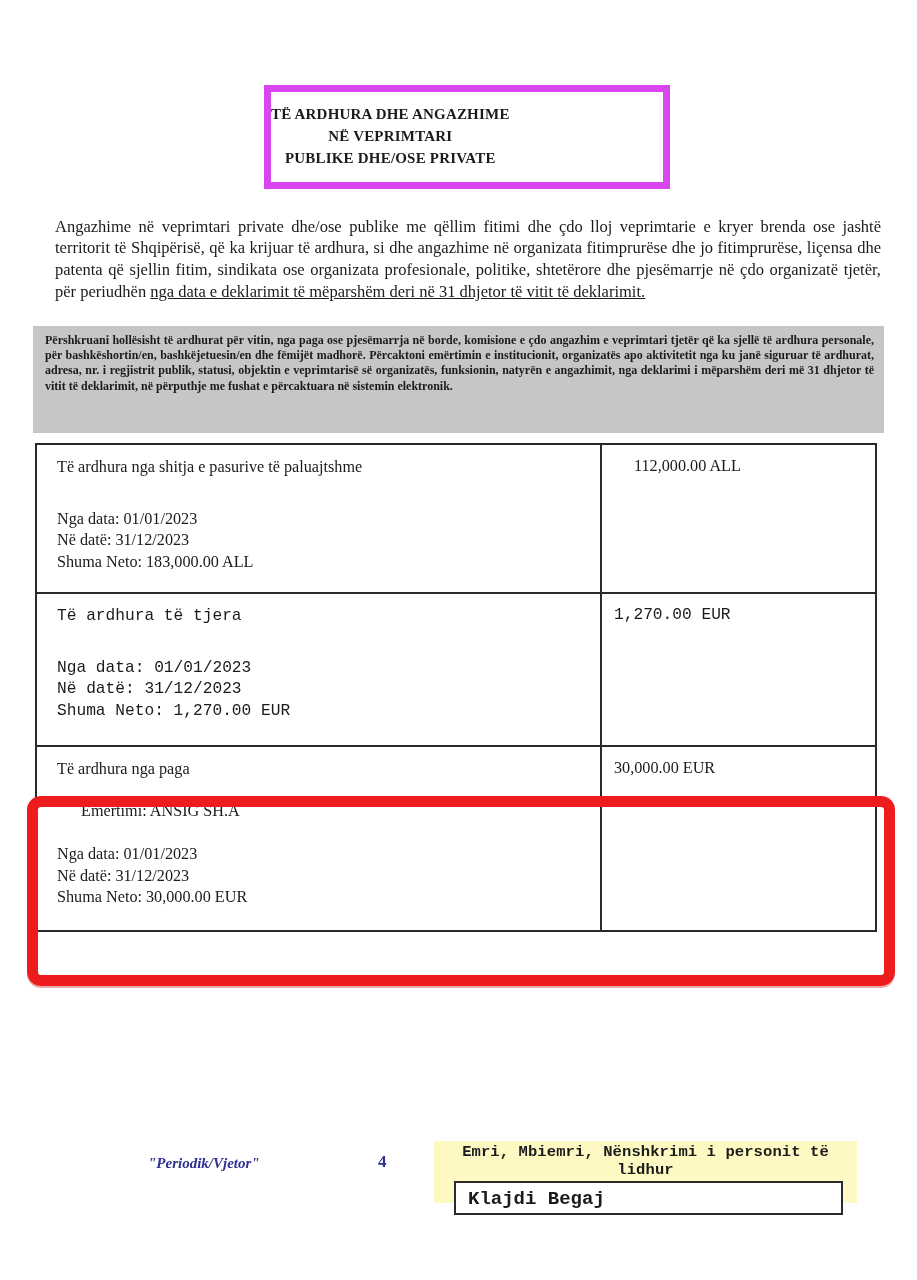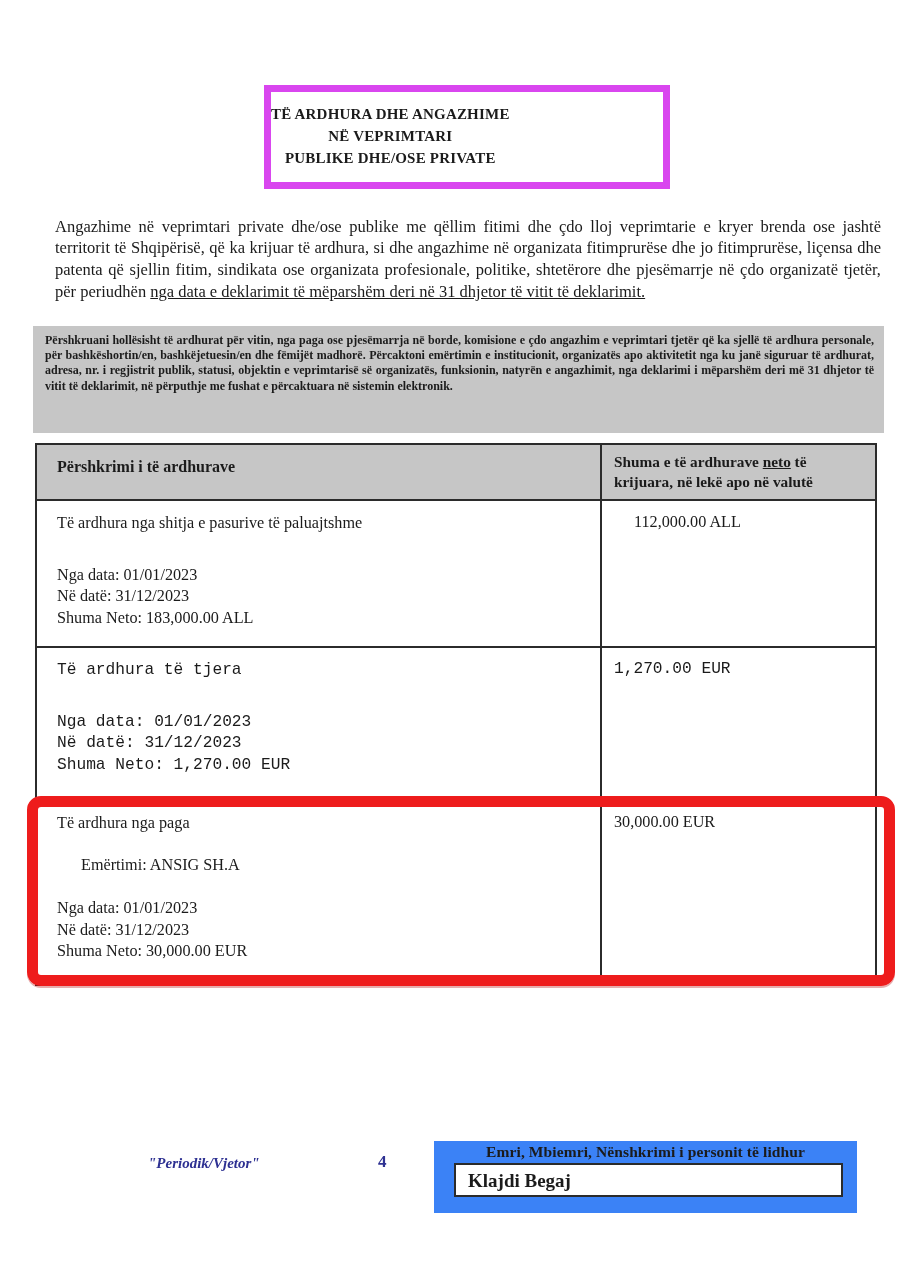--- a/index.html
+++ b/index.html
@@ -69,22 +69,22 @@
   
   .doc-type {
     position:absolute; left:148px; top:1155px;
     color:#2e3192; font-weight:bold; font-style:italic; font-size:15px;
   }
   .page-number {
     position:absolute; left:378px; top:1152px;
     color:#2e3192; font-weight:bold; font-size:17px;
   }
   .sig-block {
-    position:absolute; left:434px; top:1141px; width:423px; height:72px;
-    background:#3b82f6; box-sizing:border-box;
+    position:absolute; left:434px; top:1141px; width:423px; height:62px;
+    background:#fef9c3; box-sizing:border-box;font-family:Liberation Mono, monospace;
   }
   .sig-label {
     text-align:center; font-weight:bold; font-size:15.5px; margin-top:2px;
     letter-spacing:0.1px;
   }
   .sig-name-box {
     margin:2px 14px 0 20px; height:34px; box-sizing:border-box;
     background:#ffffff; border:2px solid #2b2b2b;
     font-weight:bold; font-size:19px; padding:5px 0 0 12px;
   }
@@ -101,26 +101,20 @@
   </div>
 
   <p class="intro"><span>Angazhime në veprimtari private dhe/ose publike me qëllim fitimi dhe çdo lloj veprimtarie e kryer brenda ose jashtë territorit të Shqipërisë, që ka krijuar të ardhura, si dhe angazhime në organizata fitimprurëse dhe jo fitimprurëse, liçensa dhe patenta që sjellin fitim, sindikata ose organizata profesionale, politike, shtetërore dhe pjesëmarrje në çdo organizatë tjetër, për periudhën </span><span class="u">nga data e deklarimit të mëparshëm deri në 31 dhjetor të vitit të deklarimit.</span></p>
 
   <div class="instructions">
     <span>Përshkruani hollësisht të ardhurat për vitin, nga paga ose pjesëmarrja në borde, komisione e çdo angazhim e veprimtari tjetër që ka sjellë të ardhura personale, për bashkëshortin/en, bashkëjetuesin/en dhe fëmijët madhorë. Përcaktoni emërtimin e institucionit, organizatës apo aktivitetit nga ku janë siguruar të ardhurat, adresa, nr. i regjistrit publik, statusi, objektin e veprimtarisë së organizatës, funksionin, natyrën e angazhimit, nga deklarimi i mëparshëm deri më 31 dhjetor të vitit të deklarimit, në përputhje me fushat e përcaktuara në sistemin elektronik.</span>
   </div>
 
   <div class="tbl">
 
-    <div class="trow h-head">
-      <div class="c1">
-        <span>Përshkrimi i të ardhurave</span>
-      </div>
-      <div class="c2"><span>Shuma e të ardhurave </span><span class="u">neto</span><span> të krijuara, në lekë apo në valutë</span></div>
-    </div>
 
     <div class="trow h-r1">
       <div class="c1">
         <div class="cellline">Të ardhura nga shitja e pasurive të paluajtshme</div>
         <div class="meta30">
           <div class="cellline">Nga data: 01/01/2023</div>
           <div class="cellline">Në datë: 31/12/2023</div>
           <div class="cellline">Shuma Neto: 183,000.00 ALL</div>
         </div>
       </div>

